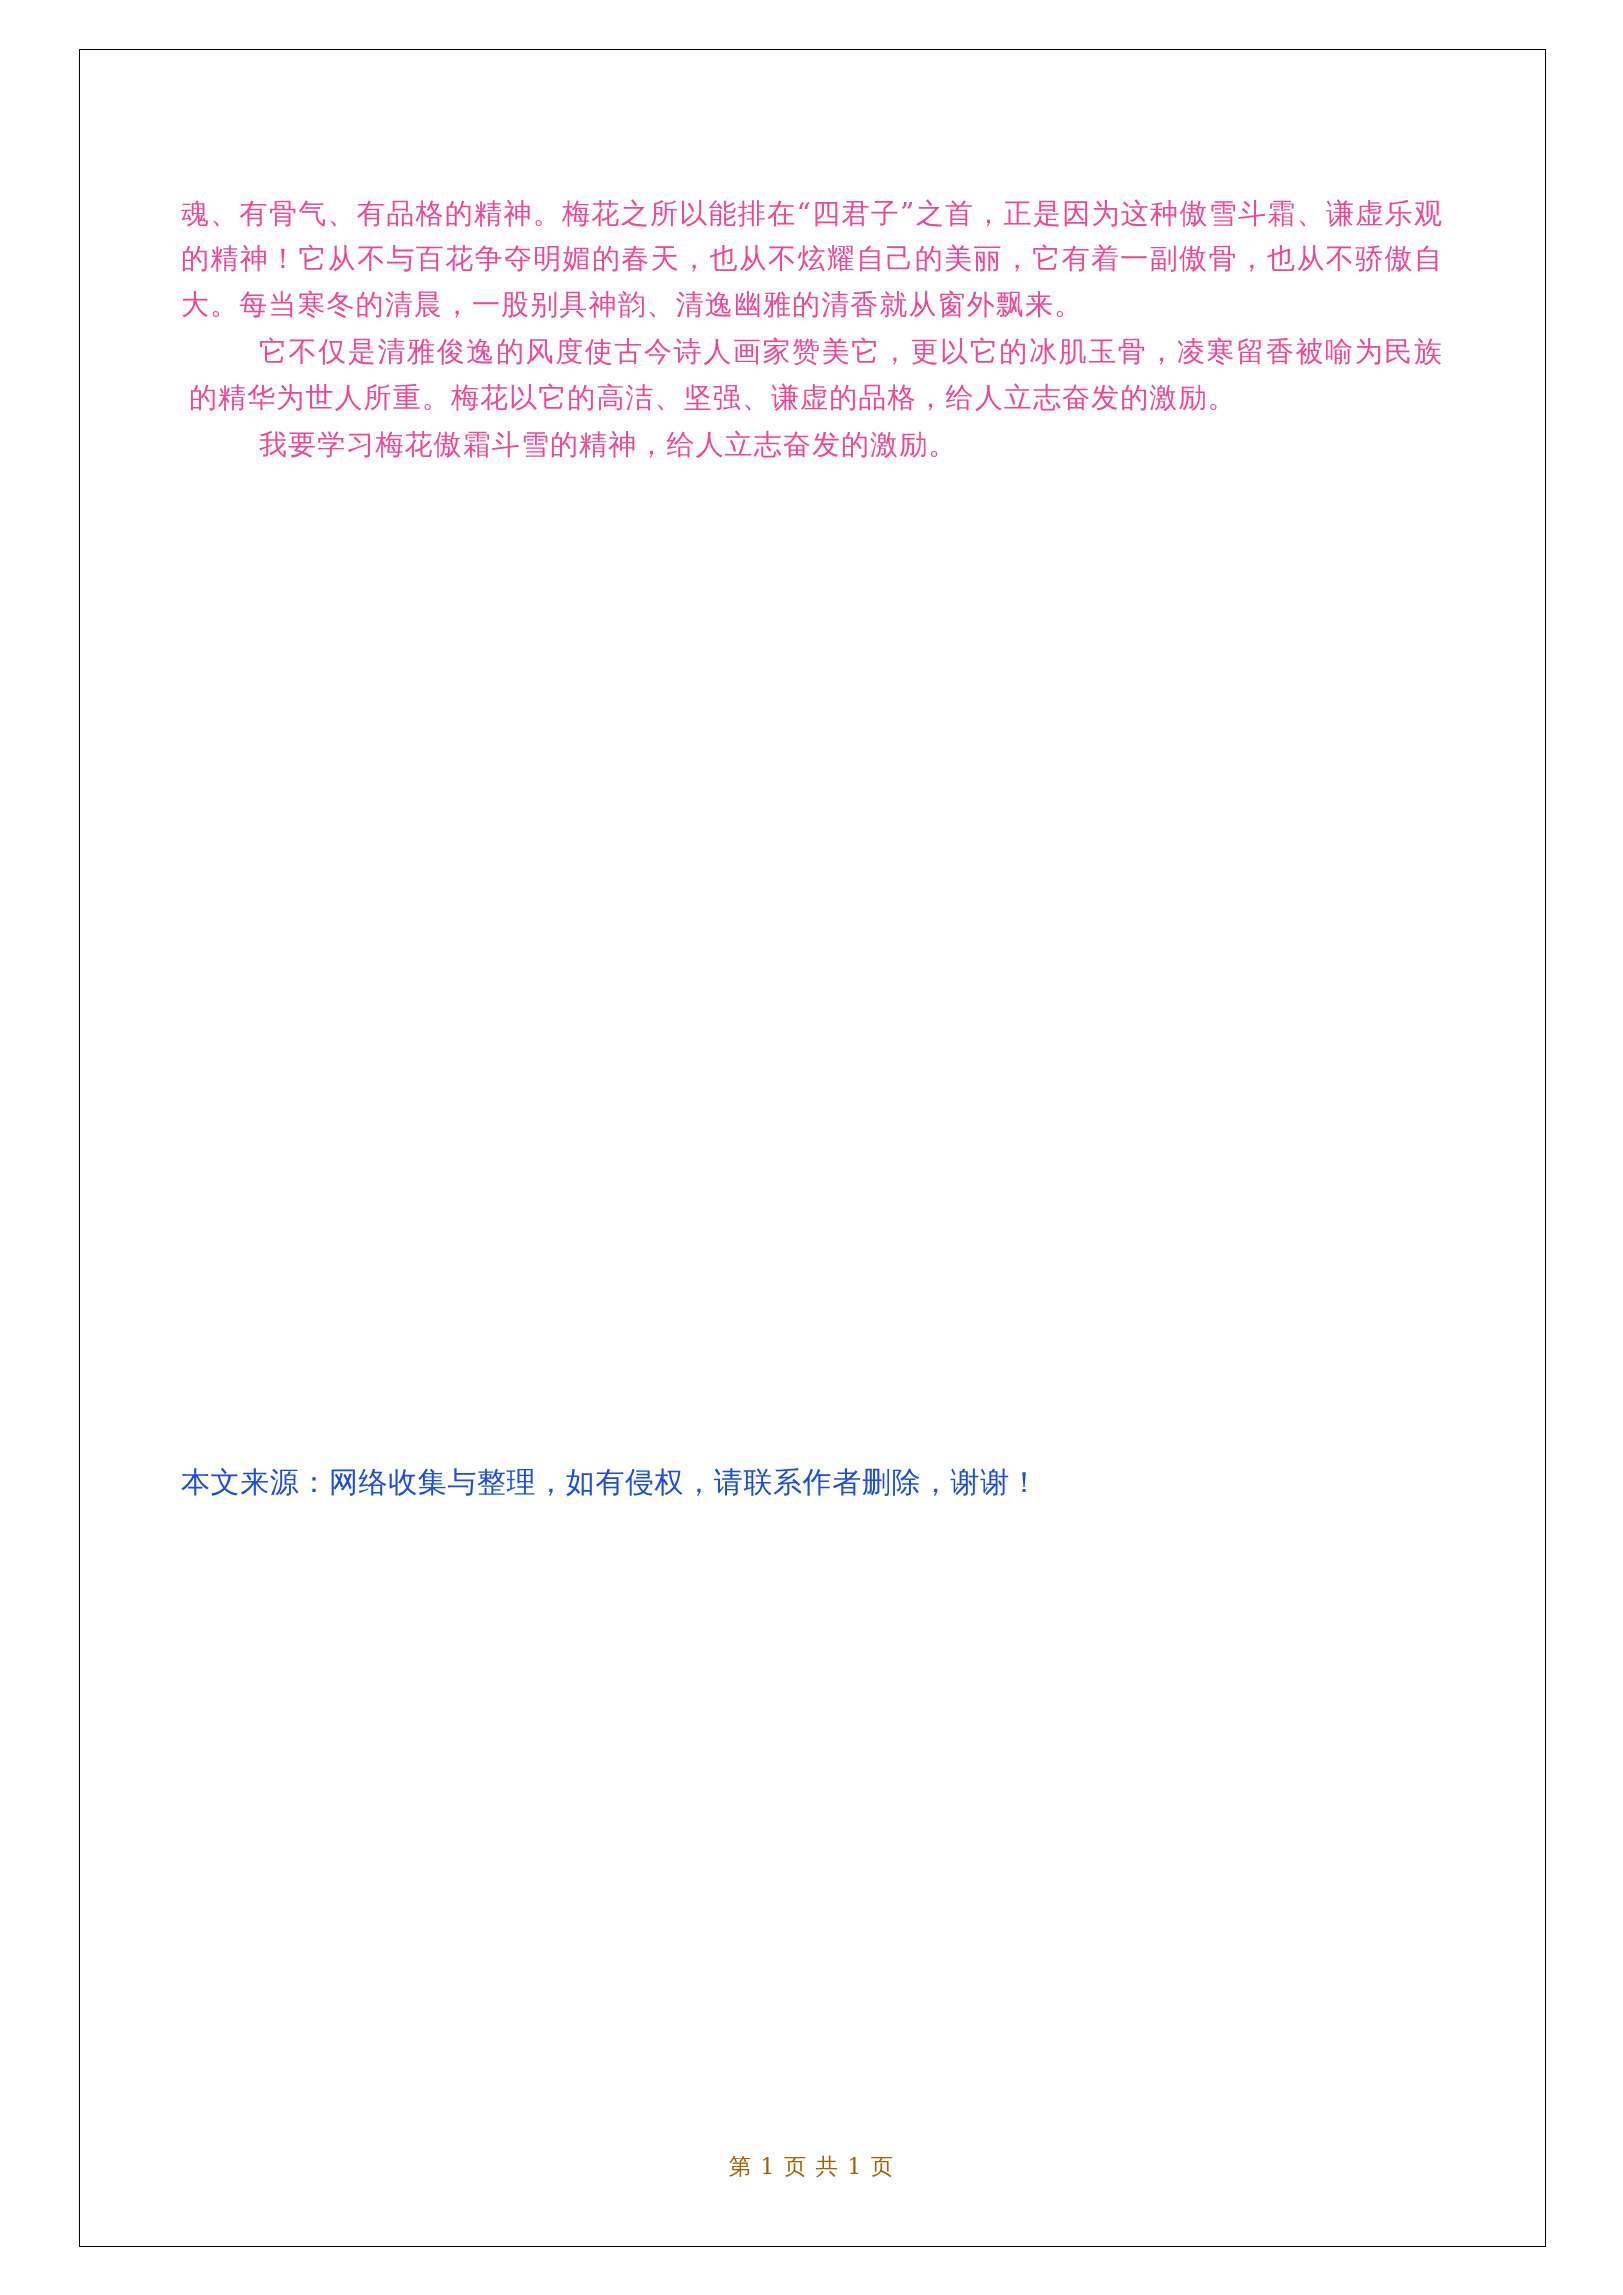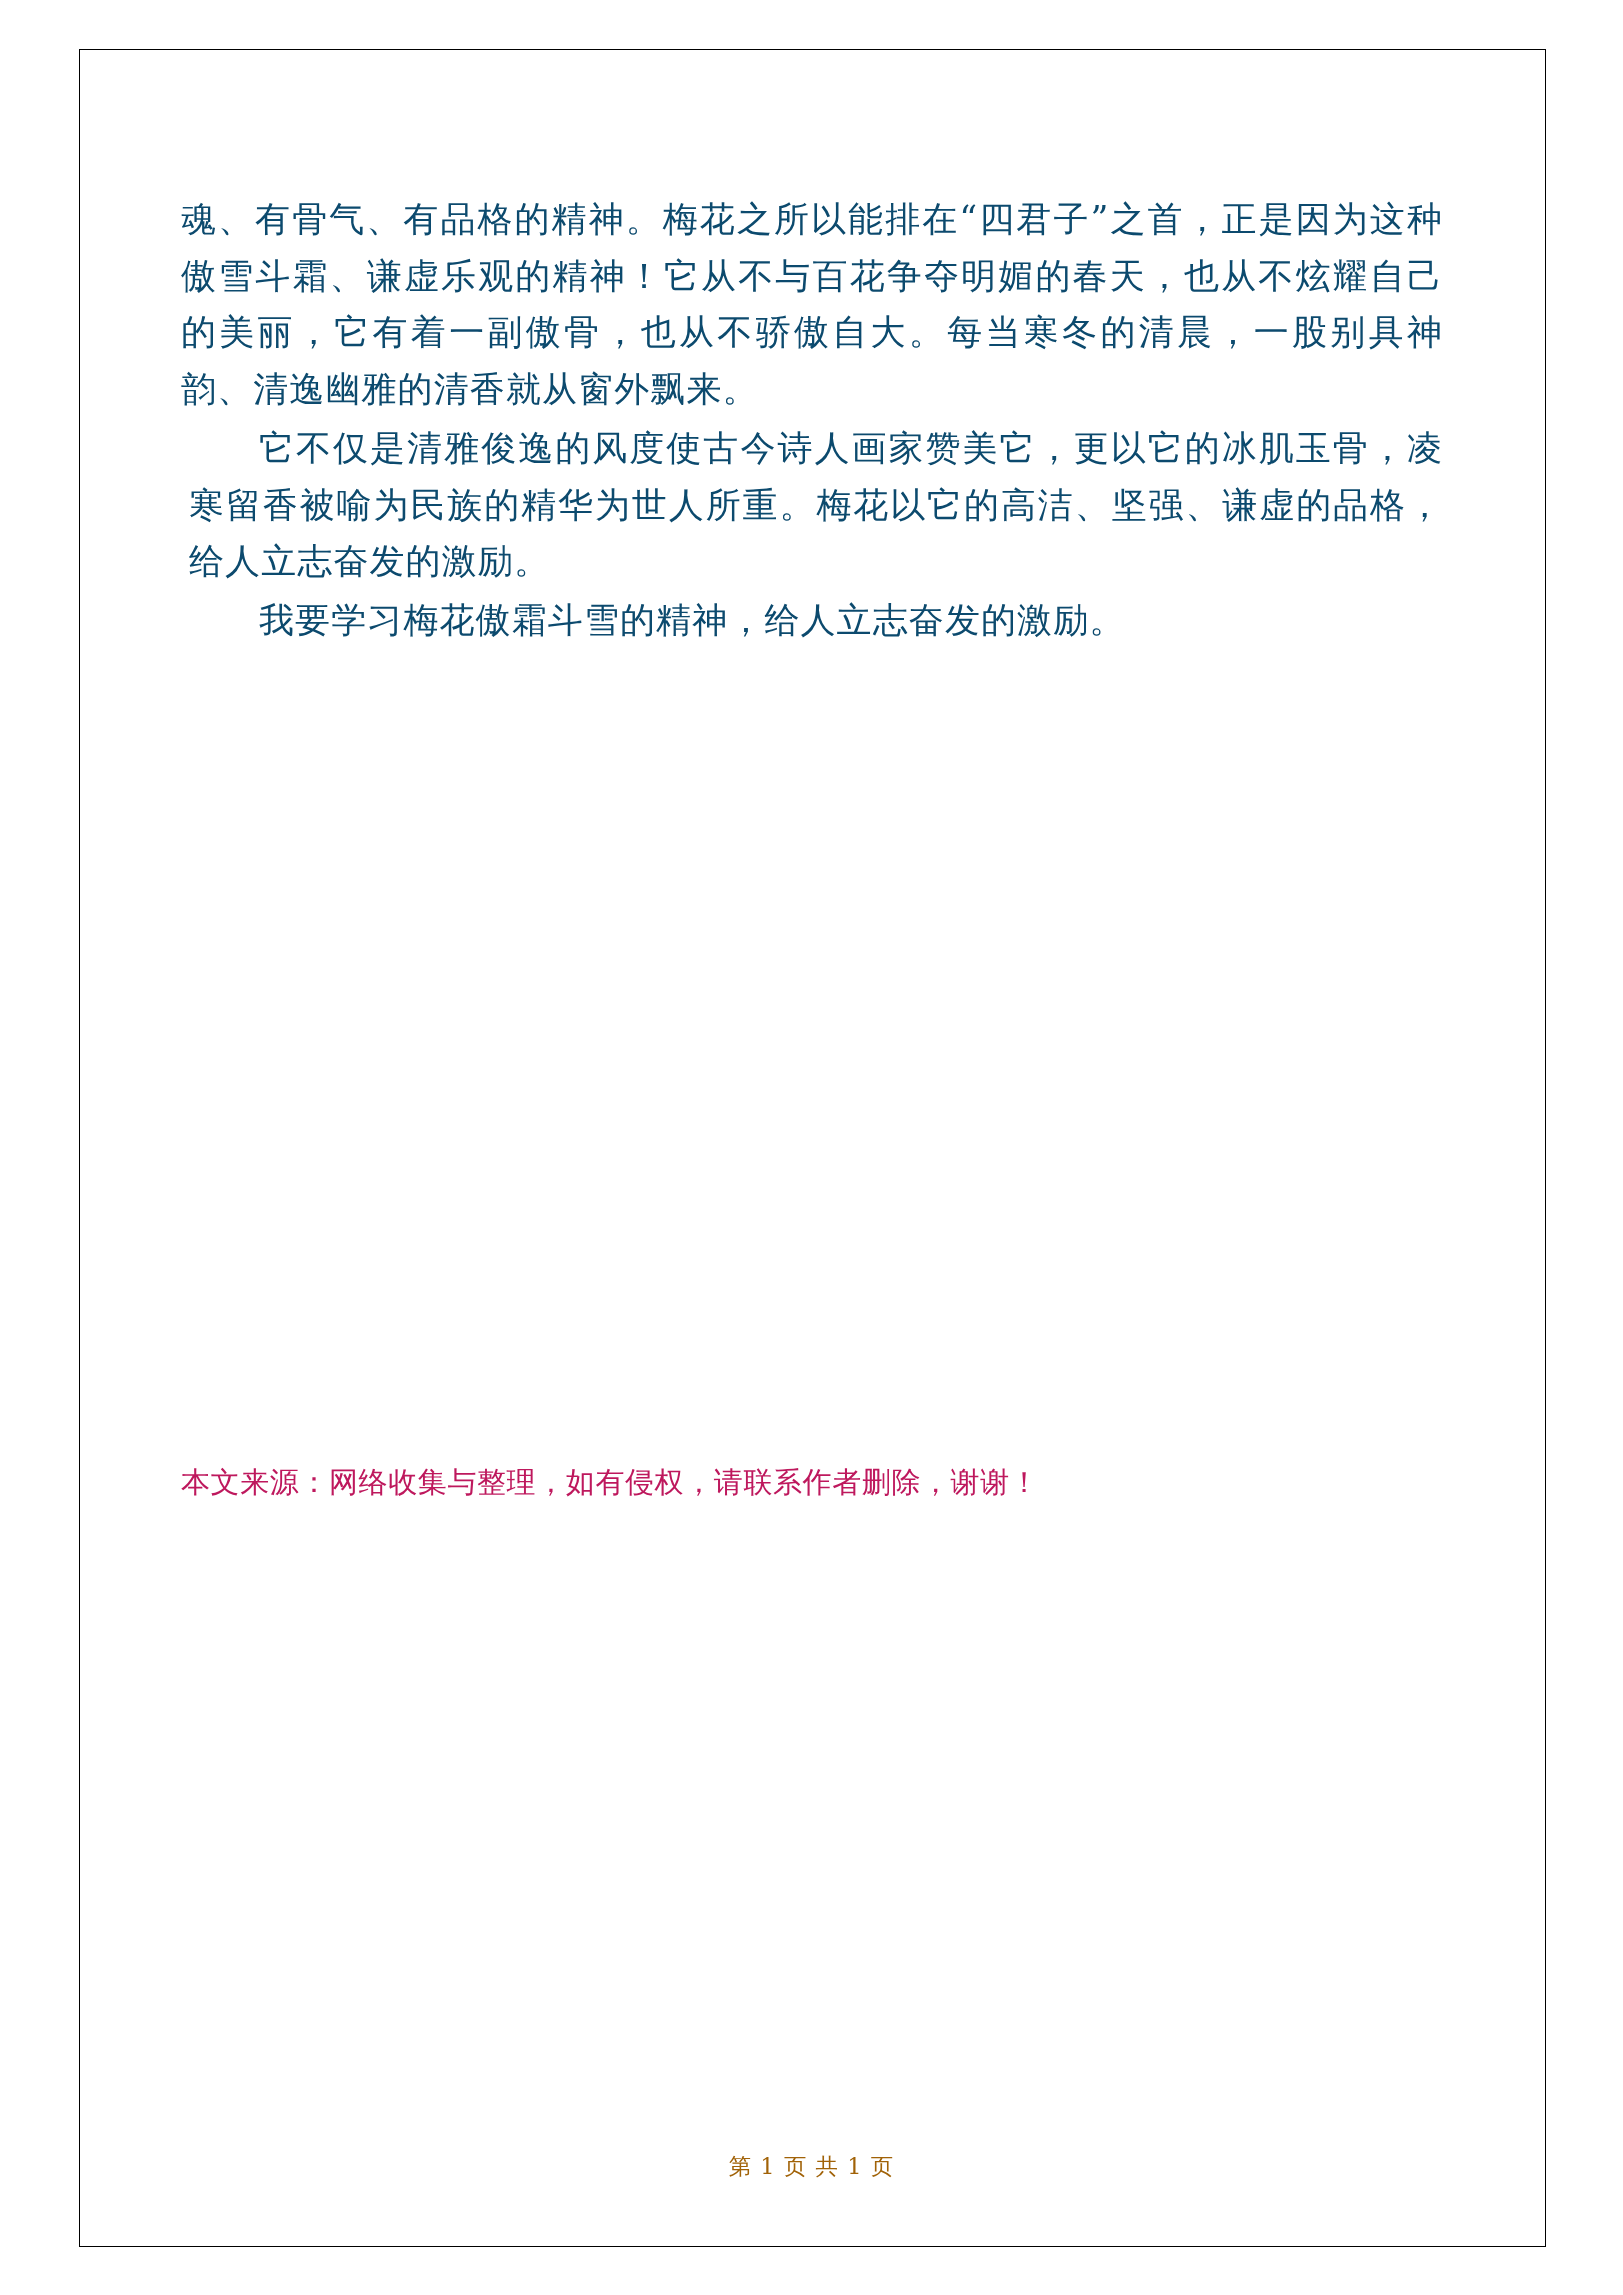--- a/index.html
+++ b/index.html
@@ -27,41 +27,41 @@
     border: 1.7px solid #000000;
     box-sizing: border-box;
   }
   .content {
     position: absolute;
     left: 181px;
     top: 191px;
     width: 1262px;
   }
   .para {
-    font-size: 35px;
+    font-size: 28px;
     line-height: 1.62;
-    color: #0c4a6e;
+    color: #ec4899;
     text-align: justify;
     text-justify: inter-ideograph;
     letter-spacing: 1.1px;
     margin: 0 0 2.2px 0;
     white-space: pre-wrap;
   }
   .indent {
     text-indent: 70px;
     margin-left: 8px;
   }
   .source-note {
     position: absolute;
     left: 181px;
     top: 1461px;
     width: 1262px;
     font-size: 29px;
     line-height: 1.5;
-    color: #be185d;
+    color: #1d4ed8;
     letter-spacing: 0.6px;
   }
   .footer {
     position: absolute;
     left: 0;
     right: 0;
     top: 2151px;
     text-align: center;
     font-size: 22.4px;
     color: #a16207;

